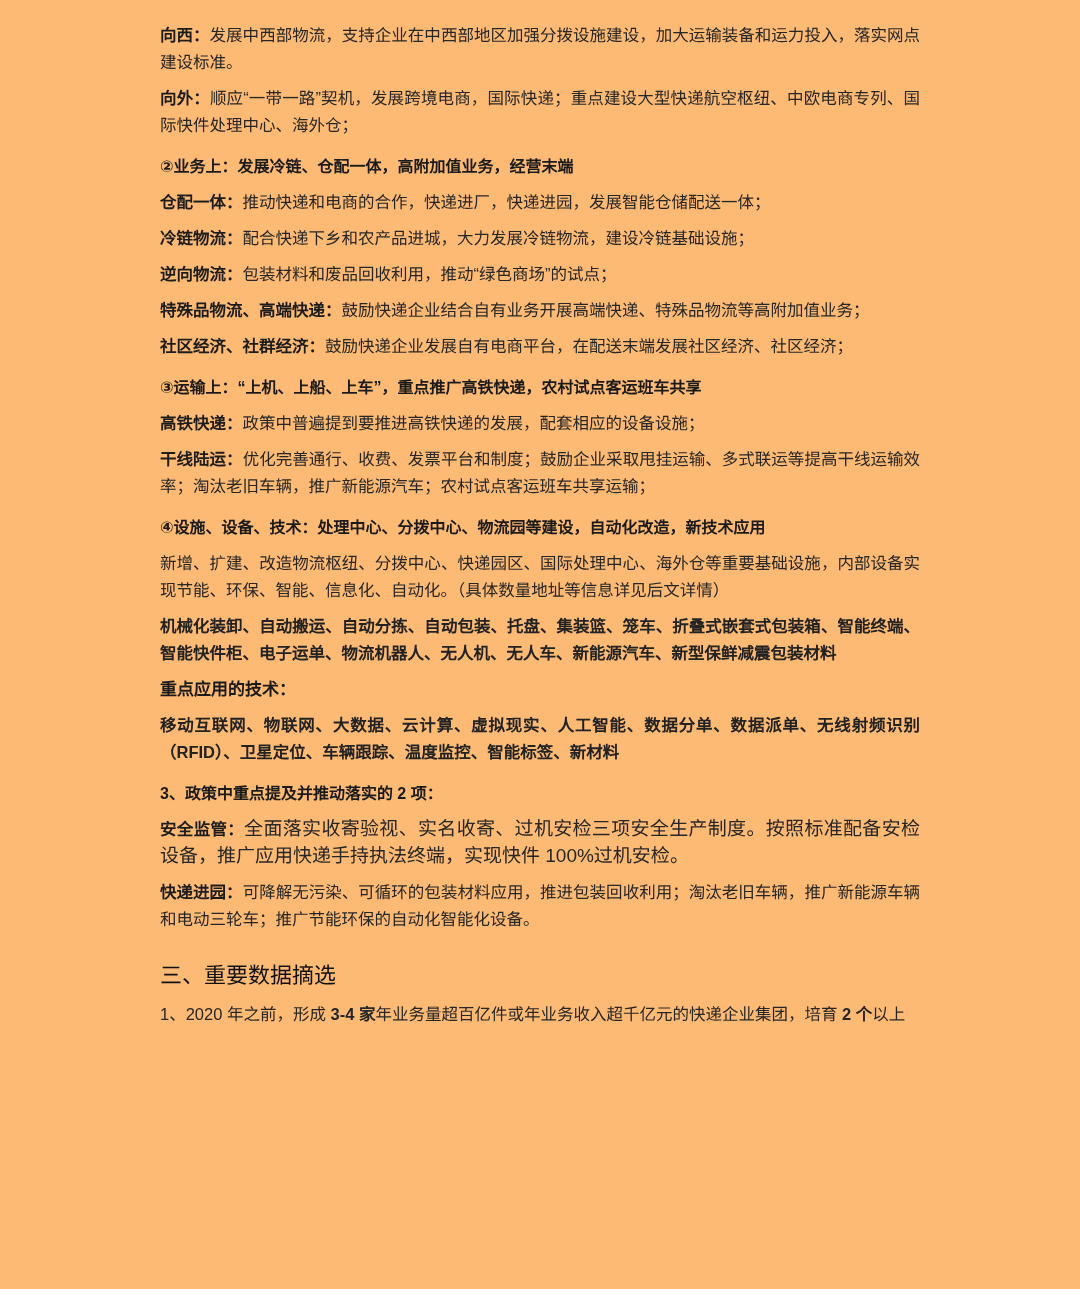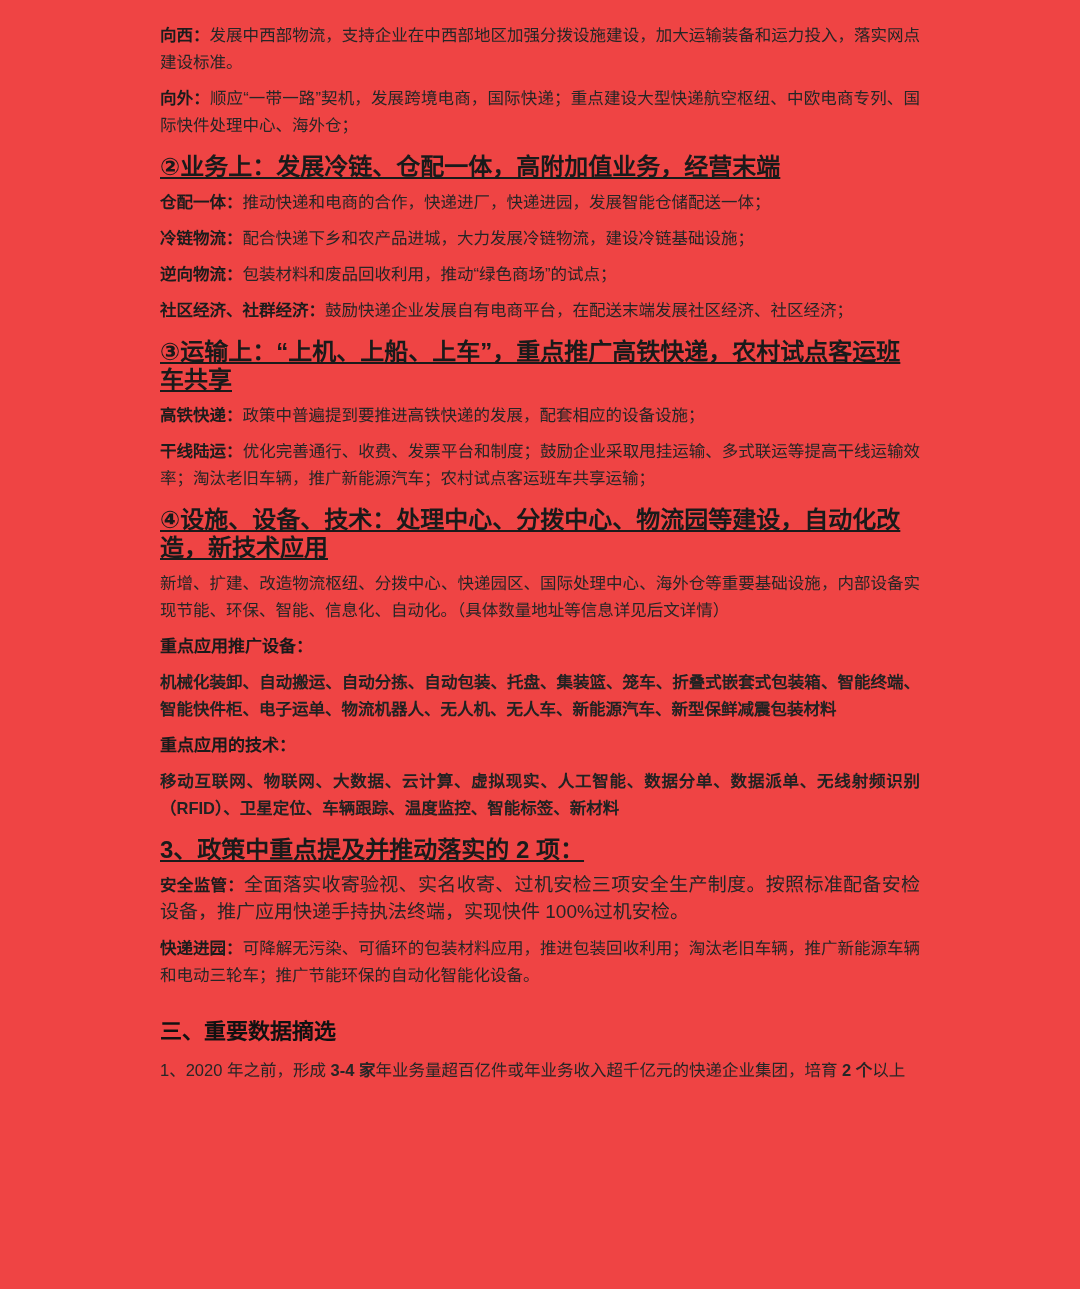--- a/index.html
+++ b/index.html
@@ -5,21 +5,21 @@
   html, body {
     margin: 0;
     padding: 0;
     background: #ffffff;
   }
   .page {
     position: relative;
     width: 1080px;
     height: 1289px;
     margin: 0 auto;
-    background: #ef4444;
+    background: #fdba74;
     overflow: hidden;
     font-family: "Liberation Sans", "DejaVu Sans", sans-serif;
     color: #262626;
   }
   .doc {
     box-sizing: border-box;
     width: 760px;
     margin: 0 160px;
     padding-top: 22px;
     text-align: justify;
@@ -36,31 +36,30 @@
   }
   .para.bold {
     font-weight: 700;
     color: #222222;
   }
   .para .txt.small {
     font-size: 19px;
     line-height: 25px;
   }
   .h2 {
-    font-size: 24px;
+    font-size: 16px;
     font-weight: 700;
     color: #1a1a1a;
     line-height: 28px;
     margin: 14px 0 8px 0;
     text-align: left;
-    text-decoration: underline;
   }
   .h1 {
     font-size: 22px;
-    font-weight: 700;
+    font-weight: 400;
     color: #111111;
     line-height: 30px;
     margin: 28px 0 10px 0;
     text-align: left;
   }
   .subhead {
     font-size: 17px;
     font-weight: 700;
     color: #1a1a1a;
     line-height: 28px;
@@ -73,27 +72,27 @@
 <body>
 
 <div class="page">
   <div class="doc" id="doc">
       <p class="para"><strong class="label">向西：</strong><span class="txt">发展中西部物流，支持企业在中西部地区加强分拨设施建设，加大运输装备和运力投入，落实网点建设标准。</span></p>
       <p class="para"><strong class="label">向外：</strong><span class="txt">顺应“一带一路”契机，发展跨境电商，国际快递；重点建设大型快递航空枢纽、中欧电商专列、国际快件处理中心、海外仓；</span></p>
       <div class="h2">②业务上：发展冷链、仓配一体，高附加值业务，经营末端</div>
       <p class="para"><strong class="label">仓配一体：</strong><span class="txt">推动快递和电商的合作，快递进厂，快递进园，发展智能仓储配送一体；</span></p>
       <p class="para"><strong class="label">冷链物流：</strong><span class="txt">配合快递下乡和农产品进城，大力发展冷链物流，建设冷链基础设施；</span></p>
       <p class="para"><strong class="label">逆向物流：</strong><span class="txt">包装材料和废品回收利用，推动“绿色商场”的试点；</span></p>
+      <p class="para"><strong class="label">特殊品物流、高端快递：</strong><span class="txt">鼓励快递企业结合自有业务开展高端快递、特殊品物流等高附加值业务；</span></p>
       <p class="para"><strong class="label">社区经济、社群经济：</strong><span class="txt">鼓励快递企业发展自有电商平台，在配送末端发展社区经济、社区经济；</span></p>
       <div class="h2">③运输上：“上机、上船、上车”，重点推广高铁快递，农村试点客运班车共享</div>
       <p class="para"><strong class="label">高铁快递：</strong><span class="txt">政策中普遍提到要推进高铁快递的发展，配套相应的设备设施；</span></p>
       <p class="para"><strong class="label">干线陆运：</strong><span class="txt">优化完善通行、收费、发票平台和制度；鼓励企业采取甩挂运输、多式联运等提高干线运输效率；淘汰老旧车辆，推广新能源汽车；农村试点客运班车共享运输；</span></p>
       <div class="h2">④设施、设备、技术：处理中心、分拨中心、物流园等建设，自动化改造，新技术应用</div>
       <p class="para">新增、扩建、改造物流枢纽、分拨中心、快递园区、国际处理中心、海外仓等重要基础设施，内部设备实现节能、环保、智能、信息化、自动化。（具体数量地址等信息详见后文详情）</p>
-      <p class="subhead">重点应用推广设备：</p>
       <p class="para bold">机械化装卸、自动搬运、自动分拣、自动包装、托盘、集装篮、笼车、折叠式嵌套式包装箱、智能终端、智能快件柜、电子运单、物流机器人、无人机、无人车、新能源汽车、新型保鲜减震包装材料</p>
       <p class="subhead">重点应用的技术：</p>
       <p class="para bold">移动互联网、物联网、大数据、云计算、虚拟现实、人工智能、数据分单、数据派单、无线射频识别（RFID）、卫星定位、车辆跟踪、温度监控、智能标签、新材料</p>
       <div class="h2">3、政策中重点提及并推动落实的 2 项：</div>
       <p class="para"><strong class="label">安全监管：</strong><span class="txt small">全面落实收寄验视、实名收寄、过机安检三项安全生产制度。按照标准配备安检设备，推广应用快递手持执法终端，实现快件 100%过机安检。</span></p>
       <p class="para"><strong class="label">快递进园：</strong><span class="txt">可降解无污染、可循环的包装材料应用，推进包装回收利用；淘汰老旧车辆，推广新能源车辆和电动三轮车；推广节能环保的自动化智能化设备。</span></p>
       <div class="h1">三、重要数据摘选</div>
       <p class="para"><span>1、2020 年之前，形成 </span><strong>3-4 家</strong><span>年业务量超百亿件或年业务收入超千亿元的快递企业集团，培育 </span><strong>2 个</strong><span>以上</span></p>
     </div>
 </div>

